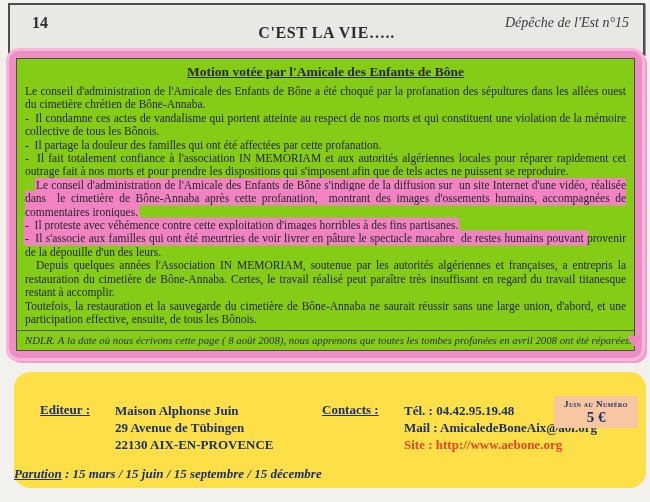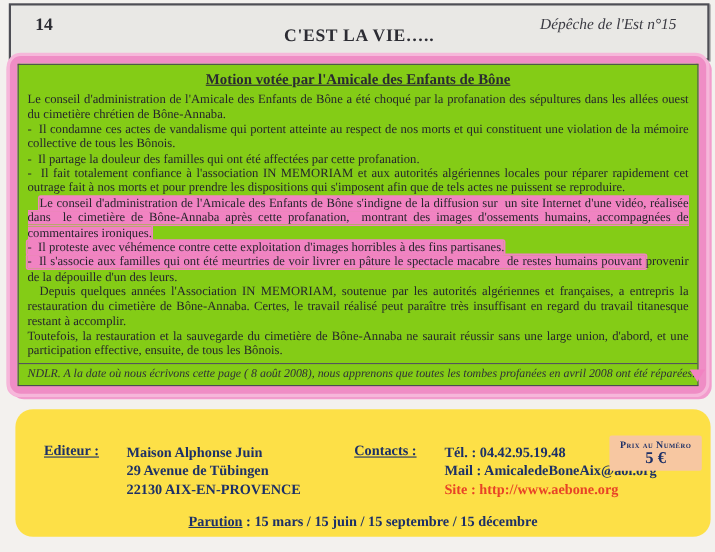--- a/index.html
+++ b/index.html
@@ -22,21 +22,21 @@
   .page-number {
     position:absolute; left:22px; top:9px;
     font-size:16px; font-weight:bold; color:#2c2c33;
   }
   .header-title {
     position:absolute; left:0; right:0; top:19px;
     text-align:center; font-size:16px; font-weight:bold;
     letter-spacing:0.6px; color:#2c2c33;
   }
   .header-issue {
-    position:absolute; right:28px; top:10px;
+    position:absolute; right:14px; top:10px;
     font-style:italic; font-size:14px; color:#3a3a42;
   }
 
   
   .motion-outer {
     position:absolute; left:9px; top:51px; width:633px;
     border:7px solid #ef8dc5;
     border-radius:10px;
     background:#fbfaf8;
     box-shadow:0 0 0 3px #f6b7da, 3px 3px 0 2px #f29ccd, -2px 2px 0 1px #f5aed6;
@@ -84,21 +84,21 @@
   .contact-site  { color:#e84327; }
   .price-box {
     position:absolute; right:8px; top:24px; width:84px;
     background:#f7c7a1; border-radius:2px;
     text-align:center; padding:3px 0 2px 0; color:#1d3067;
   }
   .price-label { font-size:9px; font-variant:small-caps; letter-spacing:0.4px; line-height:10px; }
   .price-value { font-size:15px; line-height:17px; }
   .parution {
     position:absolute; left:0; right:0; bottom:6px;
-    text-align:center; font-size:13px;
+    font-style:italic; font-size:13px;
   }
 </style>
 </head>
 <body>
 
 <div class="page-header">
   <span class="page-number">14</span>
   <span class="header-title">C'EST LA VIE…..</span>
   <span class="header-issue">Dépêche de l'Est n°15</span>
 </div>
@@ -132,18 +132,18 @@
     </div>
 
   <span class="contacts-label label-underline">Contacts :</span>
   <div class="contact-lines">
       <div>Tél. : 04.42.95.19.48</div>
       <div>Mail : AmicaledeBoneAix@aol.org</div>
       <div class="contact-site">Site : http://www.aebone.org</div>
     </div>
 
   <div class="price-box">
-    <div class="price-label">Prix au Numéro</div>
+    <div class="price-label">Juin au Numéro</div>
     <div class="price-value">5 €</div>
   </div>
 
   <div class="parution"><span class="label-underline">Parution</span><span> : 15 mars / 15 juin / 15 septembre / 15 décembre</span></div>
 </div>
 
 </body></html>

